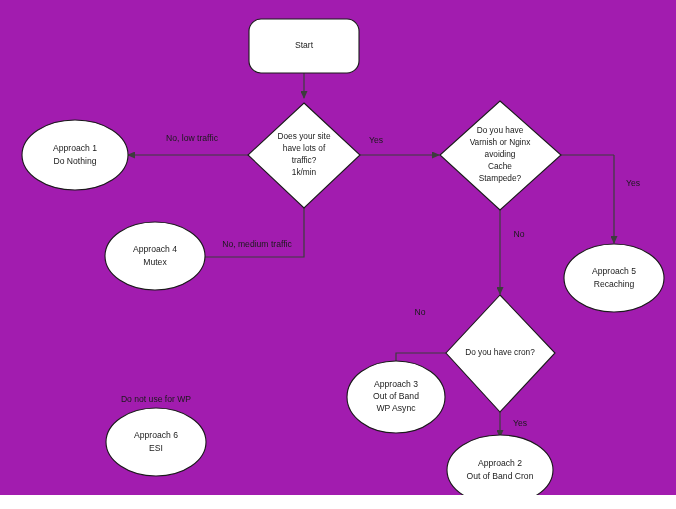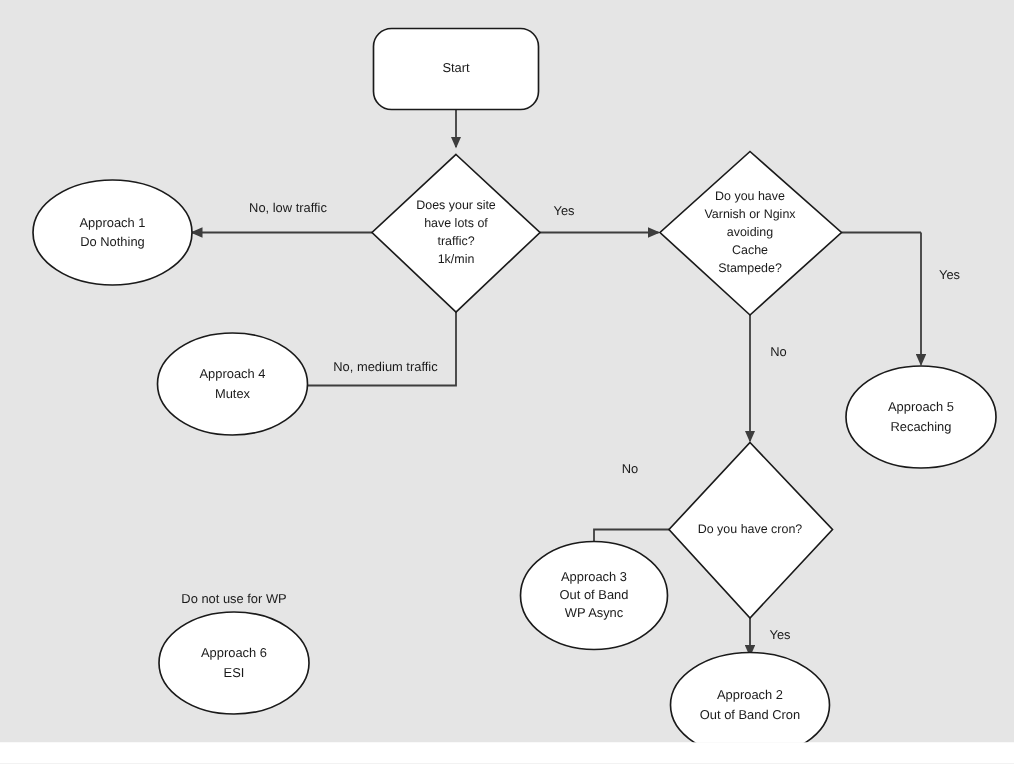--- a/index.html
+++ b/index.html
@@ -7,21 +7,21 @@
     padding: 0;
     background: #ffffff;
   }
   body {
     font-family: "Liberation Sans", sans-serif;
   }
   #canvas {
     position: relative;
     width: 676px;
     height: 495px;
-    background: #e5e5e5;
+    background: #a21caf;
     overflow: hidden;
   }
   #flow-svg {
     position: absolute;
     left: 0;
     top: 0;
   }
   .shape-stroke {
     fill: #ffffff;
     stroke: #1a1a1a;

